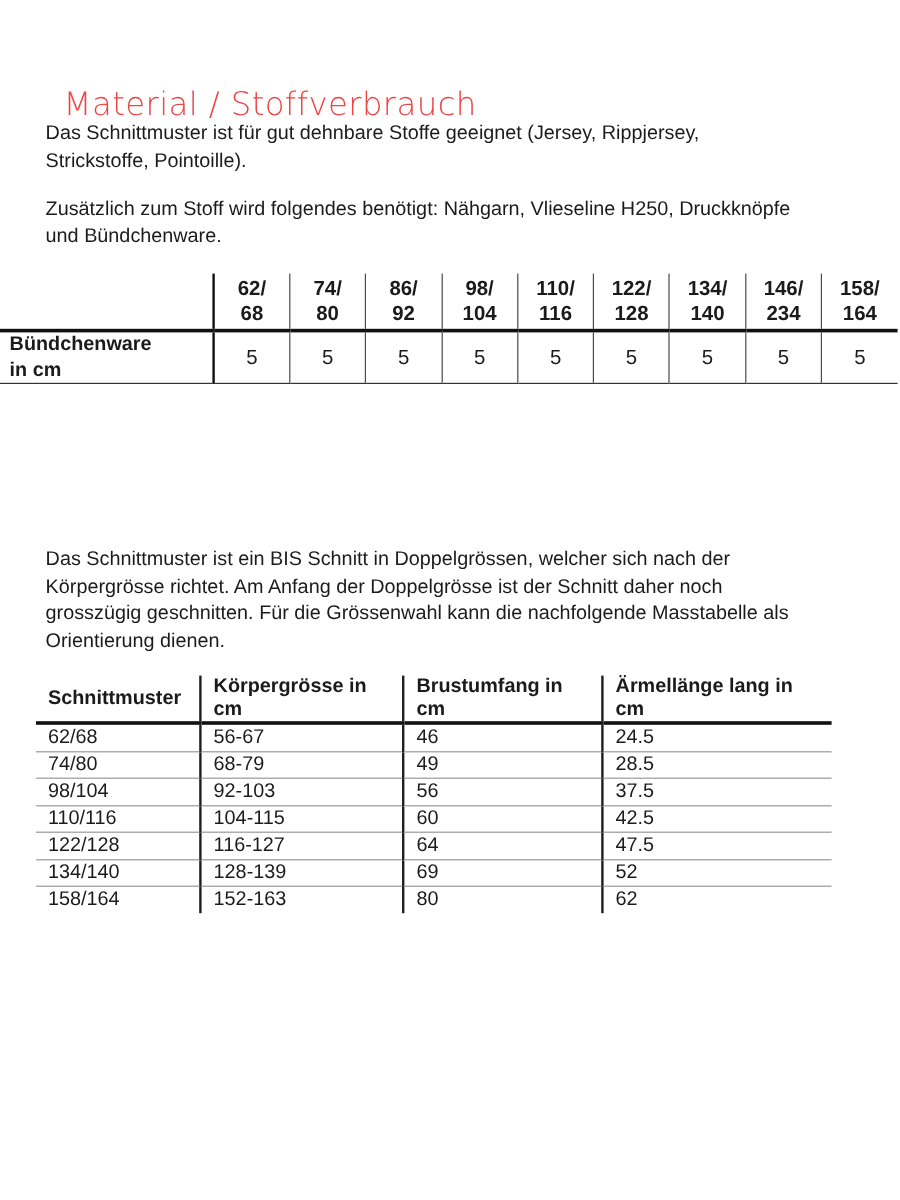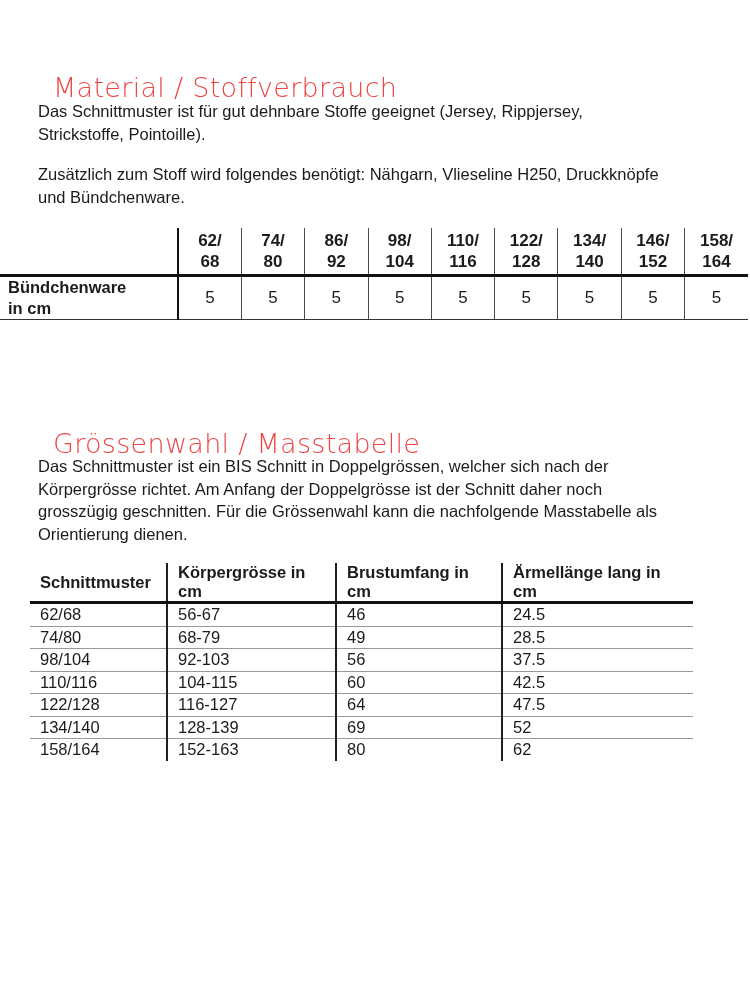--- a/index.html
+++ b/index.html
@@ -125,21 +125,21 @@
 92</th>
           <th>98/
 104</th>
           <th>110/
 116</th>
           <th>122/
 128</th>
           <th>134/
 140</th>
           <th>146/
-152</th>
+234</th>
           <th>158/
 164</th>
         </tr>
     </thead>
     <tbody id="t1-body">
         <tr>
           <td class="rowlabel">Bündchenware
 in cm</td>
           <td>5</td>
           <td>5</td>
@@ -147,21 +147,20 @@
           <td>5</td>
           <td>5</td>
           <td>5</td>
           <td>5</td>
           <td>5</td>
           <td>5</td>
         </tr>
       </tbody>
   </table>
 
-  <h1 class="section-heading" id="heading-sizes">Grössenwahl / Masstabelle</h1>
 
   <p class="body-par" id="par-sizes">Das Schnittmuster ist ein BIS Schnitt in Doppelgrössen, welcher sich nach der
 Körpergrösse richtet. Am Anfang der Doppelgrösse ist der Schnitt daher noch
 grosszügig geschnitten. Für die Grössenwahl kann die nachfolgende Masstabelle als
 Orientierung dienen.</p>
 
   <table class="t2">
     <colgroup>
       <col style="width:137px">
       <col style="width:169px">

